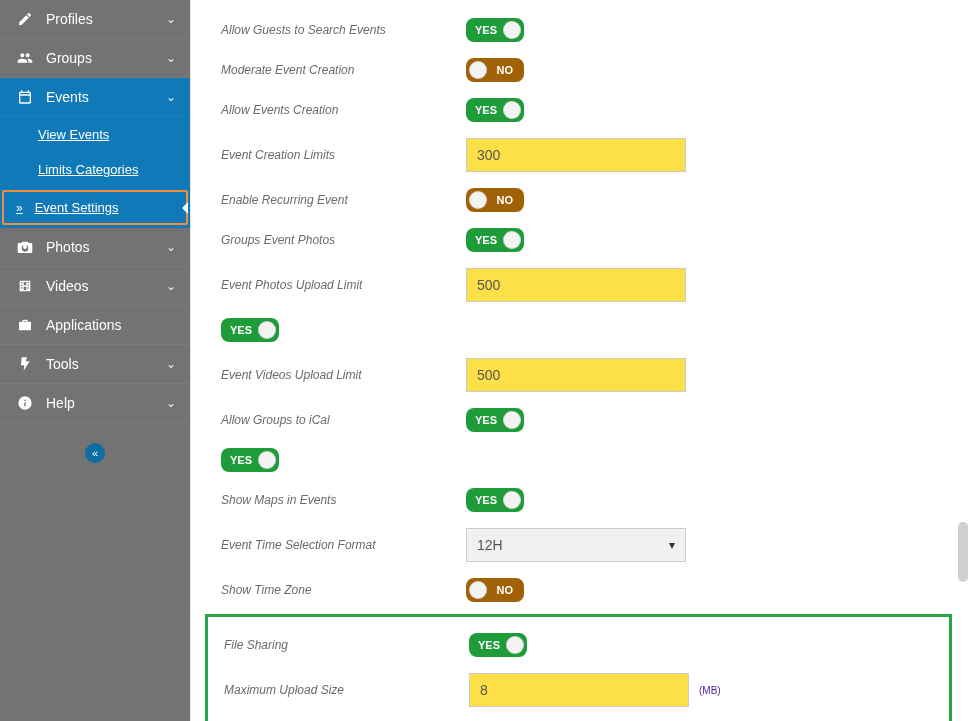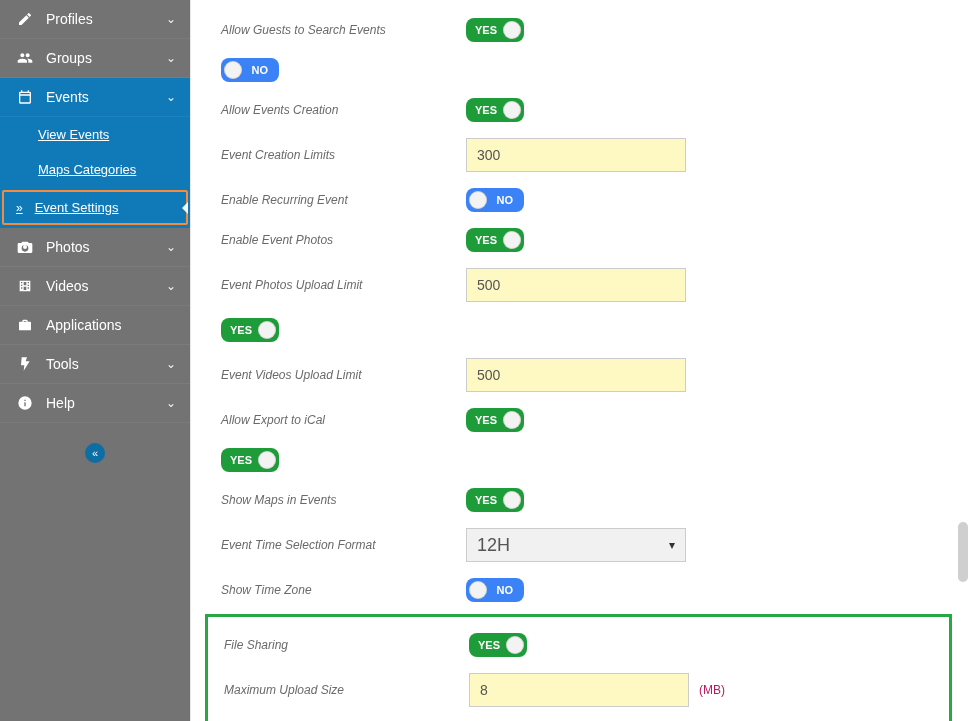--- a/index.html
+++ b/index.html
@@ -47,31 +47,31 @@
 
 
 .content { flex: 1; background: #fff; padding: 10px 0 0 0; overflow: hidden; border-left: 1px solid #e6e6e6; position: relative; }
 .row { display: flex; align-items: center; padding: 8px 0 8px 30px; min-height: 40px; }
 .row-label { width: 245px; font-size: 12px; color: #6a6a6a; font-style: italic; }
 .row-control { display: flex; align-items: center; gap: 10px; }
 
 
 .toggle { width: 58px; height: 24px; border-radius: 8px; display: flex; align-items: center; position: relative; color: #fff; font-size: 11px; font-weight: bold; }
 .toggle.yes { background: #1f9c3a; justify-content: flex-start; padding-left: 9px; }
-.toggle.no  { background: #3b82f6; justify-content: flex-end; padding-right: 11px; }
+.toggle.no  { background: #a16207; justify-content: flex-end; padding-right: 11px; }
 .toggle .handle { position: absolute; width: 18px; height: 18px; border-radius: 50%; background: #f3f3f3; top: 3px; box-shadow: inset 0 0 0 1px rgba(0,0,0,0.12); }
 .toggle.yes .handle { right: 3px; }
 .toggle.no  .handle { left: 3px; }
 
 
-.text-input { width: 220px; height: 34px; border: 1px solid #ccc; padding: 4px 10px; font-size: 14px; color: #555; background: #fef9c3; }
-.select { width: 220px; height: 34px; border: 1px solid #ccc; padding: 0 10px; font-size: 18px; color: #555; background: #f1f1f1; position: relative; display: flex; align-items: center; }
+.text-input { width: 220px; height: 34px; border: 1px solid #ccc; padding: 4px 10px; font-size: 14px; color: #555; background: #fde047; }
+.select { width: 220px; height: 34px; border: 1px solid #ccc; padding: 0 10px; font-size: 14px; color: #555; background: #f1f1f1; position: relative; display: flex; align-items: center; }
 .select::after { content: "▾"; position: absolute; right: 10px; color: #333; font-size: 12px; }
 
-.suffix { font-size: 12px; color: #be185d; }
+.suffix { font-size: 10px; color: #4c1d95; }
 .helper { font-size: 13px; color: #555; margin: 4px 0 6px 275px; }
 
 
 .green-box { border: 3px solid #27a844; margin: 4px 18px 0 14px; padding: 8px 0 12px 0; }
 .green-box .row { padding-left: 16px; }
 .green-box .row-label { width: 245px; }
 .green-box .helper { margin-left: 261px; }
 
 
 .content::after {
@@ -114,21 +114,21 @@
       </span>
       <span class="nav-label">Events</span>
       <span class="nav-chevron">⌄</span>
     </div>
 
     <div class="sub-items">
       <div class="sub-item">
         <span>View Events</span>
       </div>
       <div class="sub-item">
-        <span>Maps Categories</span>
+        <span>Limits Categories</span>
       </div>
       <div class="sub-item active-wrap" style="padding:3px 0;">
         <div class="active-highlight">
           <span class="raquo">»</span>
           <span>Event Settings</span>
         </div>
       </div>
     </div>
 
     <div class="nav-item">
@@ -191,20 +191,21 @@
       <div class="row-label">Allow Guests to Search Events</div>
       <div class="row-control">
         <div class="toggle yes">
             <span>YES</span>
             <span class="handle"></span>
           </div>
       </div>
     </div>
 
     <div class="row">
+      <div class="row-label">Moderate Event Creation</div>
       <div class="row-control">
         <div class="toggle no">
             <span>NO</span>
             <span class="handle"></span>
           </div>
       </div>
     </div>
 
     <div class="row">
       <div class="row-label">Allow Events Creation</div>
@@ -227,21 +228,21 @@
       <div class="row-label">Enable Recurring Event</div>
       <div class="row-control">
         <div class="toggle no">
             <span>NO</span>
             <span class="handle"></span>
           </div>
       </div>
     </div>
 
     <div class="row">
-      <div class="row-label">Enable Event Photos</div>
+      <div class="row-label">Groups Event Photos</div>
       <div class="row-control">
         <div class="toggle yes">
             <span>YES</span>
             <span class="handle"></span>
           </div>
       </div>
     </div>
 
     <div class="row">
       <div class="row-label">Event Photos Upload Limit</div>
@@ -260,21 +261,21 @@
     </div>
 
     <div class="row">
       <div class="row-label">Event Videos Upload Limit</div>
       <div class="row-control">
         <input class="text-input" value="500" style="">
       </div>
     </div>
 
     <div class="row">
-      <div class="row-label">Allow Export to iCal</div>
+      <div class="row-label">Allow Groups to iCal</div>
       <div class="row-control">
         <div class="toggle yes">
             <span>YES</span>
             <span class="handle"></span>
           </div>
       </div>
     </div>
 
     <div class="row">
       <div class="row-control">

